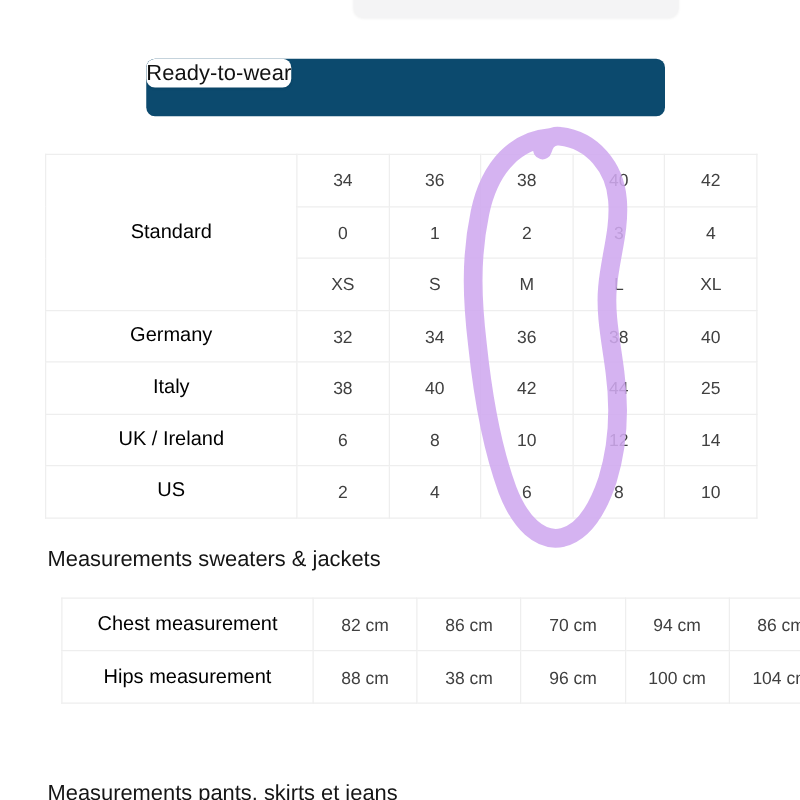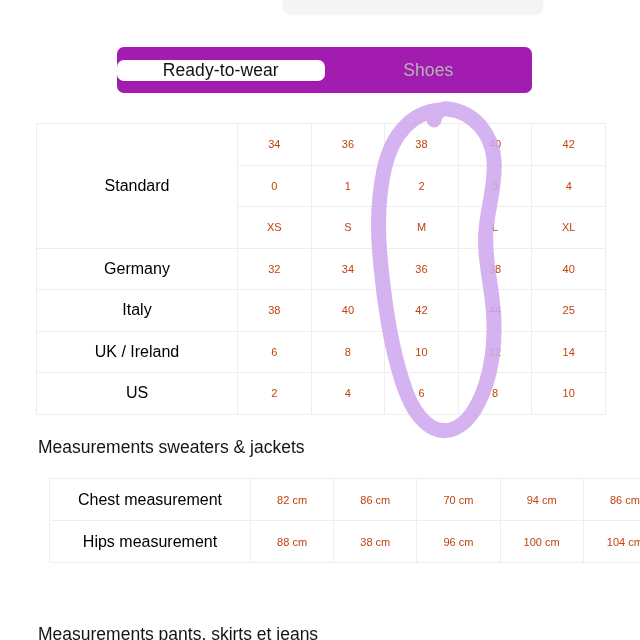--- a/index.html
+++ b/index.html
@@ -29,25 +29,26 @@
     box-shadow: 0 1px 2px rgba(0,0,0,0.05);
   }
 
   
   .tabs {
     position: absolute;
     left: 117px;
     top: 47px;
     width: 415px;
     height: 46px;
-    background: #a21caf;
+    background: #0c4a6e;
     border-radius: 7px;
     display: flex;
-    align-items: center;
+    align-items: flex-start;
     overflow: hidden;
+    flex-direction: column;
   }
   .tab {
     flex: 0 0 50%;
     display: flex;
     align-items: center;
     justify-content: center;
     font-size: 17.5px;
     letter-spacing: 0.1px;
     cursor: pointer;
     user-select: none;
@@ -66,22 +67,22 @@
   .size-table {
     position: absolute;
     border-collapse: collapse;
     table-layout: fixed;
     font-size: 16px;
   }
   .size-table td {
     border: 1px solid #eeeeee;
     text-align: center;
     vertical-align: middle;
-    color: #c2410c;
-    font-size: 11px;
+    color: #404040;
+    font-size: 14px;
     padding: 0;
   }
   .size-table td.rowlabel {
     color: #000000;
     font-size: 16px;
   }
 
   
   #conversion-table {
     left: 36px;
@@ -123,23 +124,20 @@
   }
 </style>
 </head>
 <body>
 
 <div class="top-peek"></div>
 
 <div class="tabs">
   <div class="tab active">
     <span>Ready-to-wear</span>
-  </div>
-  <div class="tab inactive">
-    <span>Shoes</span>
   </div>
 </div>
 
 <table class="size-table" id="conversion-table">
   <tbody>
     <tr>
       <td class="rowlabel" rowspan="3">Standard</td>
       <td>34</td>
       <td>36</td>
       <td>38</td>

